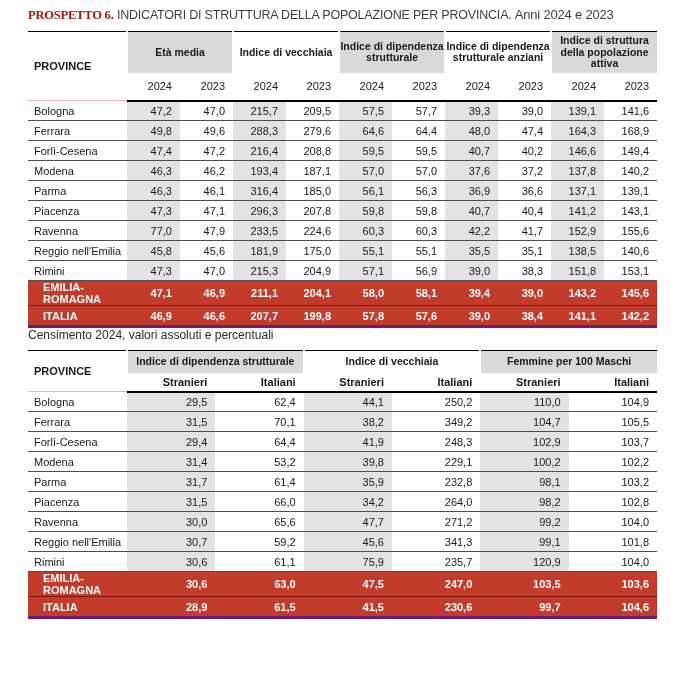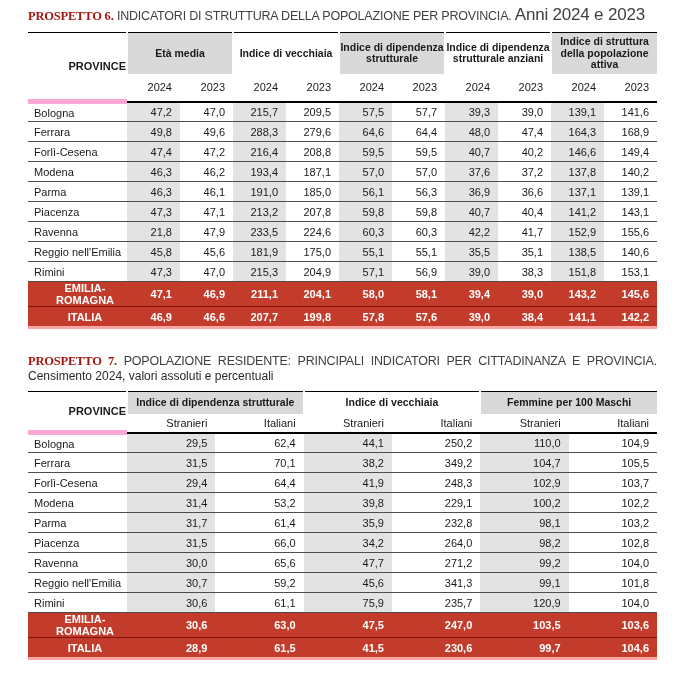--- a/index.html
+++ b/index.html
@@ -8,58 +8,58 @@
     width: 685px; height: 677px; overflow: hidden;
     font-family: "Liberation Sans", sans-serif;
     color: #1a1a1a;
   }
   .page { padding: 7px 28px 0 28px; }
 
   
   .caption { font-size: 12.5px; line-height: 15px; letter-spacing: -0.2px; }
   .cap-label { color: #A21810; font-weight: bold; font-family: Liberation Serif, serif; }
   .cap-title { color: #3f3f3f; }
-  .cap-sub   { color: #3f3f3f; font-size: 17px; }
+  .cap-sub   { color: #3f3f3f; font-size: 13px; }
   .caption-1 { margin-bottom: 8px; }
   .caption-2 { margin-top: 25px; text-align: justify; text-align-last: justify; }
   .caption-2-sub { font-size: 12px; color: #2a2a2a; line-height: 14px; margin-bottom: 8px; }
 
   
   table { border-collapse: collapse; table-layout: fixed; width: 629px; border-top: 1.5px solid #000; }
   th, td { padding: 0; margin: 0; }
 
   .prov-h {
-    text-align: right; padding-left: 6px; font-weight: bold; font-size: 11px;
-    vertical-align: middle; background: #fff; border-bottom: 5px solid #f9a8d4; margin-top: 32px;
+    text-align: left; padding-left: 6px; font-weight: bold; font-size: 11px;
+    vertical-align: middle; background: #fff; border-bottom: 1px solid #f9a8d4; margin-top: 32px;
   }
   .grp {
     background: #D9D9D9; font-weight: bold; font-size: 10.5px; line-height: 11.5px;
     text-align: center; vertical-align: middle; border-left: 2px solid #fff;
   }
   .grp.white { background: #ffffff; }
   .t1 .grp { height: 41px; }
   .t2 .grp { height: 22px; }
 
   .year-row th {
     height: 28px; text-align: right; padding-right: 8px; font-size: 11px;
     font-weight: normal; vertical-align: middle; border-bottom: 2px solid #000;
   }
-  .t2 .year-row th { font-weight: normal; height: 19px; }
+  .t2 .year-row th { font-weight: bold; height: 19px; }
 
   .data-row td { height: 20px; font-size: 11px; border-bottom: 1px solid #4d4d4d; vertical-align: middle; }
   .data-row .prov { text-align: left; padding-left: 6px; }
   .data-row .val  { text-align: right; padding-right: 8px; }
   .val.shade { background: #E3E3E3; }
 
   .summary-row td {
     height: 21px; background: #C33C2B; color: #ffffff; font-weight: bold; font-size: 11px;
     border-top: 1.5px solid #7E1208; border-bottom: 1.5px solid #7E1208; vertical-align: middle;
   }
-  .summary-row.last td { border-bottom: 3px solid #fca5a5; }
-  .summary-row .prov { text-align: center; padding-left: 15px; }
+  .summary-row.last td { border-bottom: 3px solid #701a75; }
+  .summary-row .prov { text-align: left; padding-left: 15px; }
   .summary-row .val  { text-align: right; padding-right: 8px; }
 </style>
 </head>
 <body>
 
 <div class="page">
 
   <div class="caption caption-1">
     <span class="cap-label">PROSPETTO 6.</span>
     <span class="cap-title">INDICATORI DI STRUTTURA DELLA POPOLAZIONE PER PROVINCIA.</span>
@@ -143,45 +143,45 @@
           <td class="val">57,0</td>
           <td class="val shade">37,6</td>
           <td class="val">37,2</td>
           <td class="val shade">137,8</td>
           <td class="val">140,2</td>
         </tr>
         <tr class="data-row">
           <td class="prov">Parma</td>
           <td class="val shade">46,3</td>
           <td class="val">46,1</td>
-          <td class="val shade">191,0</td>
+          <td class="val shade">316,4</td>
           <td class="val">185,0</td>
           <td class="val shade">56,1</td>
           <td class="val">56,3</td>
           <td class="val shade">36,9</td>
           <td class="val">36,6</td>
           <td class="val shade">137,1</td>
           <td class="val">139,1</td>
         </tr>
         <tr class="data-row">
           <td class="prov">Piacenza</td>
           <td class="val shade">47,3</td>
           <td class="val">47,1</td>
-          <td class="val shade">213,2</td>
+          <td class="val shade">296,3</td>
           <td class="val">207,8</td>
           <td class="val shade">59,8</td>
           <td class="val">59,8</td>
           <td class="val shade">40,7</td>
           <td class="val">40,4</td>
           <td class="val shade">141,2</td>
           <td class="val">143,1</td>
         </tr>
         <tr class="data-row">
           <td class="prov">Ravenna</td>
-          <td class="val shade">21,8</td>
+          <td class="val shade">77,0</td>
           <td class="val">47,9</td>
           <td class="val shade">233,5</td>
           <td class="val">224,6</td>
           <td class="val shade">60,3</td>
           <td class="val">60,3</td>
           <td class="val shade">42,2</td>
           <td class="val">41,7</td>
           <td class="val shade">152,9</td>
           <td class="val">155,6</td>
         </tr>
@@ -233,24 +233,20 @@
           <td class="val">57,8</td>
           <td class="val">57,6</td>
           <td class="val">39,0</td>
           <td class="val">38,4</td>
           <td class="val">141,1</td>
           <td class="val">142,2</td>
         </tr>
       </tbody>
   </table>
 
-  <div class="caption caption-2">
-    <span class="cap-label">PROSPETTO 7.</span>
-    <span class="cap-title">POPOLAZIONE RESIDENTE: PRINCIPALI INDICATORI PER CITTADINANZA E PROVINCIA.</span>
-  </div>
   <div class="caption-2-sub">Censimento 2024, valori assoluti e percentuali</div>
 
   <table class="t2">
     <colgroup>
       <col style="width:99px">
       <col span="6" style="width:88.3px">
     </colgroup>
     <thead>
       <tr>
         <th class="prov-h" rowspan="2">PROVINCE</th>

